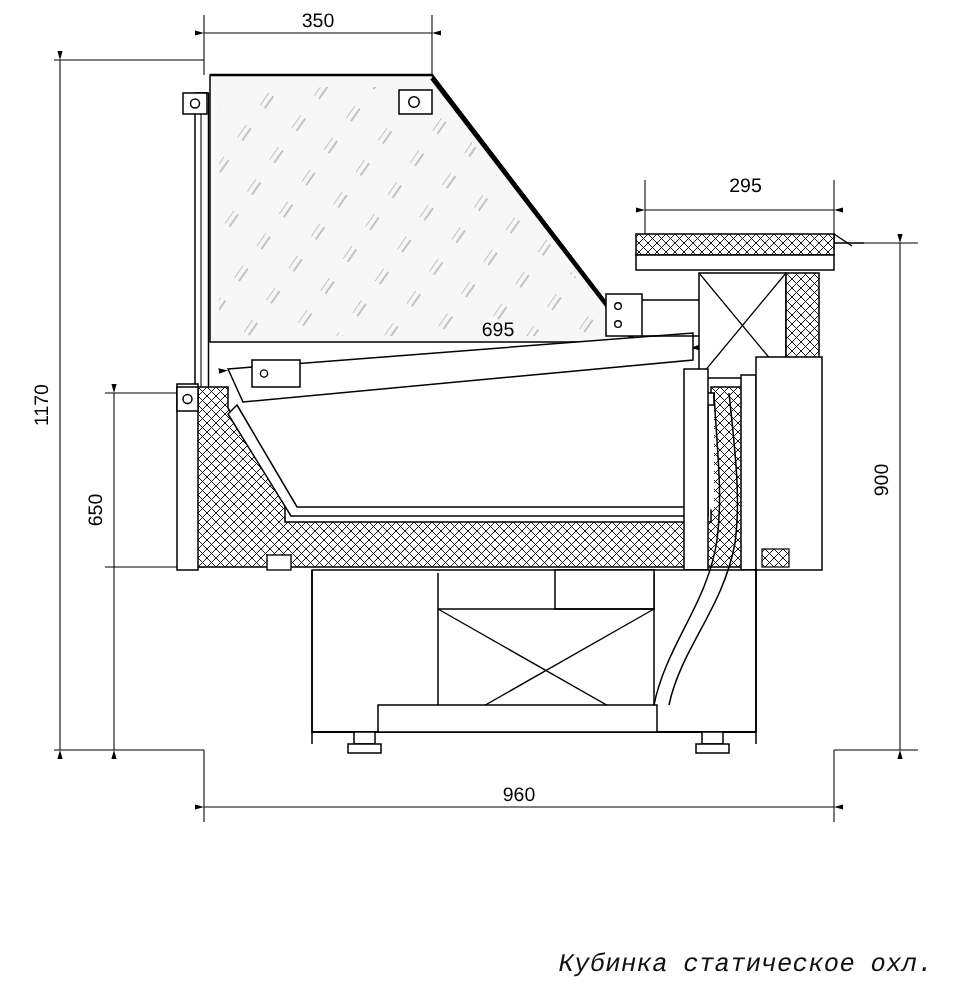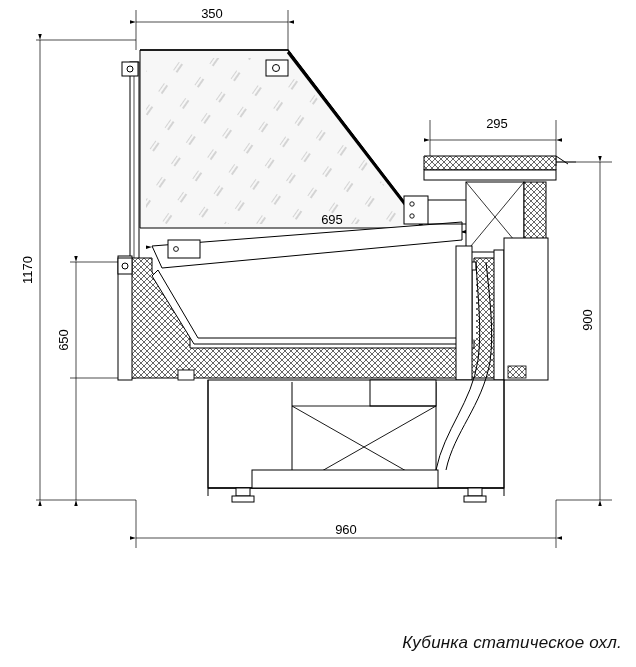--- a/index.html
+++ b/index.html
@@ -30,21 +30,21 @@
   }
   .dim-label {
     font-family: "Liberation Sans", sans-serif;
     font-size: 13px;
     fill: #000000;
   }
   .caption-text {
     position: absolute;
     right: 14px;
     bottom: 14px;
-    font-family: Liberation Sans, sans-serif;
+    font-family: Liberation Mono, monospace;
     font-style: italic;
     font-size: 17px;
     color: #111111;
     white-space: nowrap;
     letter-spacing: 0.2px;
   }
 </style>
 </head>
 <body>
 

